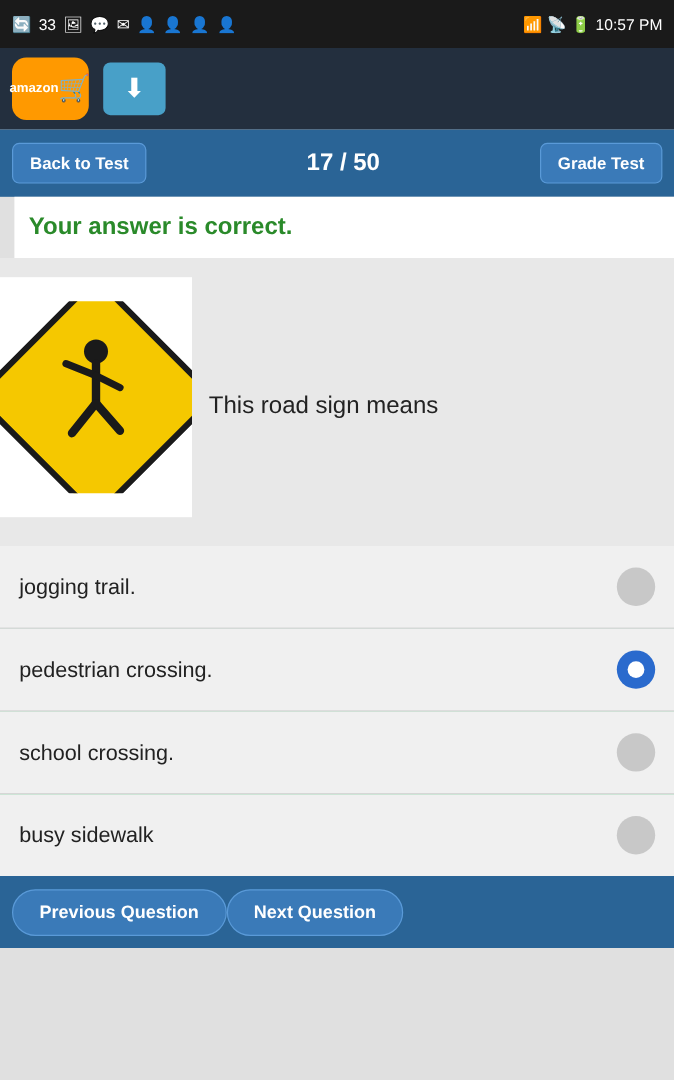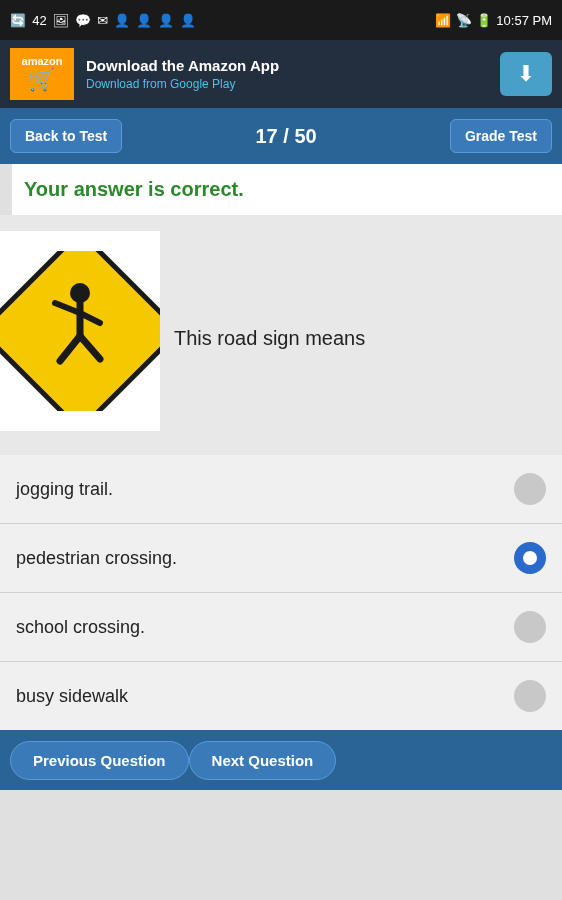--- a/index.html
+++ b/index.html
@@ -42,23 +42,23 @@
       background: #232f3e;
       display: flex;
       align-items: center;
       padding: 0 10px;
       gap: 12px;
     }
     .ad-logo {
       width: 64px;
       height: 52px;
       background: #ff9900;
-      border-radius: 0;
-      display: flex;
-      flex-direction: column;
+      border-radius: 12px;
+      display: flex;
+      flex-direction: row;
       align-items: center;
       justify-content: center;
       color: white;
       font-size: 10px;
       font-weight: bold;
     }
     .ad-logo-cart {
       font-size: 22px;
     }
     .ad-text {
@@ -219,21 +219,21 @@
       width: 160px;
       height: 160px;
     }
   </style>
 </head>
 <body>
 
 <div id="status-bar">
   <div class="status-left">
     <span>🔄</span>
-    <span>42</span>
+    <span>33</span>
     <span>🖼</span>
     <span>💬</span>
     <span>✉</span>
     <span>👤</span>
     <span>👤</span>
     <span>👤</span>
     <span>👤</span>
   </div>
   <div class="status-right">
     <span>📶</span>
@@ -241,24 +241,20 @@
     <span>🔋</span>
     <span>10:57 PM</span>
   </div>
 </div>
 
 <div id="ad-bar">
   <div class="ad-logo">
     <span style="font-size:11px;font-weight:bold;color:white;">amazon</span>
     <span class="ad-logo-cart">🛒</span>
   </div>
-  <div class="ad-text">
-    <div class="ad-title">Download the Amazon App</div>
-    <div class="ad-subtitle">Download from Google Play</div>
-  </div>
   <div class="ad-download-btn">⬇</div>
 </div>
 
 <div id="nav-bar">
   <button class="nav-btn">Back to Test</button>
   <span class="nav-counter">17 / 50</span>
   <button class="nav-btn">Grade Test</button>
 </div>
 
 <div id="answer-status">

